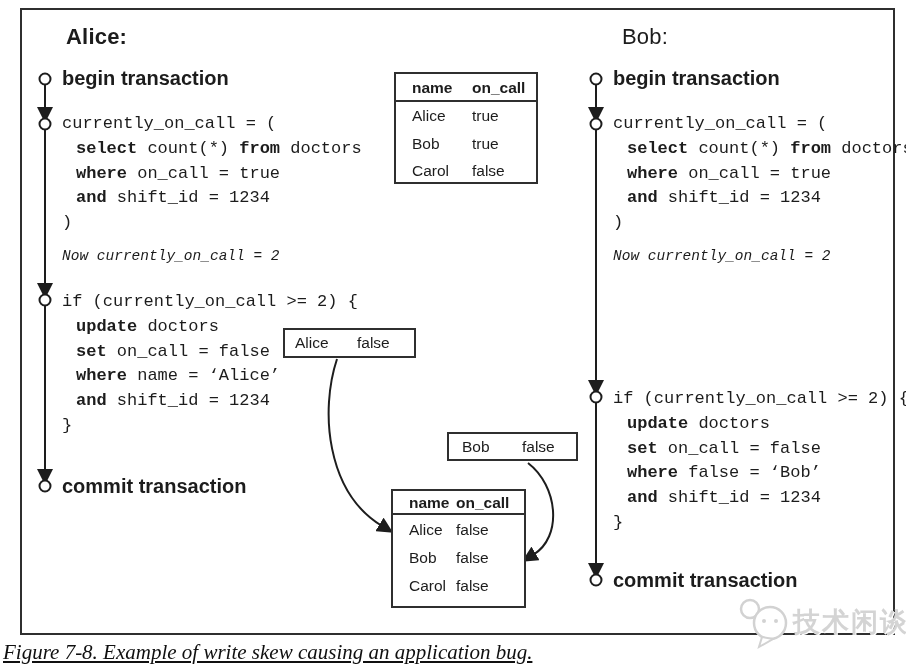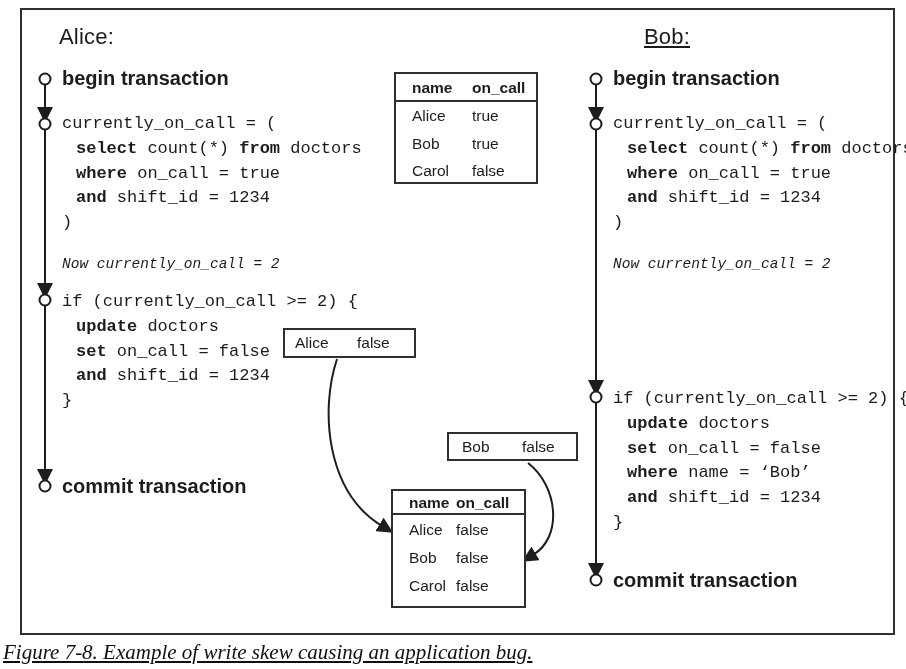--- a/index.html
+++ b/index.html
@@ -12,21 +12,21 @@
     left:20px;top:8px;width:875px;height:627px;
     border:2px solid #2f2f2f;box-sizing:border-box;background:#fff;
   }
   svg.overlay{left:0;top:0;pointer-events:none;}
   .col-title{font-size:22px;letter-spacing:.2px;}
   .step{font-size:20px;line-height:24px;white-space:pre;font-weight:bold;}
   .code-block{font-size:17px;font-family:Liberation Mono, monospace;}
   .code-line{line-height:24.8px;white-space:pre;}
   .code-line.indent{padding-left:14px;}
   .kw{font-weight:bold;margin-top:48px;}
-  .note{font-style:italic;font-size:14.5px;margin-top:20px;white-space:pre;}
+  .note{font-style:italic;font-size:14.5px;margin-top:12px;white-space:pre;}
   .dtable{
     position:absolute;border:2px solid #2f2f2f;background:#fff;
     box-sizing:border-box;font-size:15.5px;
   }
   .t-head,.t-row{display:grid;grid-template-columns:var(--c1,60px) auto;padding-left:16px;white-space:pre;}
   .t-head{font-weight:bold;border-bottom:2px solid #2f2f2f;}
   .t-initial .t-head{height:26px;line-height:27px;}
   .t-final .t-head{height:22px;line-height:23px;}
   .t-initial .t-row{height:27.5px;line-height:28px;}
   .t-final .t-row{height:28px;line-height:29px;}
@@ -76,61 +76,62 @@
       <circle cx="596" cy="79" r="5.5" fill="#fff"></circle>
       <circle cx="596" cy="124" r="5.5" fill="#fff"></circle>
       <circle cx="596" cy="397" r="5.5" fill="#fff"></circle>
       <circle cx="596" cy="580" r="5.5" fill="#fff"></circle>
     </g>
 
     <path d="M 337 359 C 320 410, 326 492, 382 526" stroke="#1d1d1d" stroke-width="2" fill="none" marker-end="url(#arw)"></path>
     <path d="M 528 463 C 558 486, 563 537, 533 555" stroke="#1d1d1d" stroke-width="2" fill="none" marker-end="url(#arw)"></path>
   </svg>
 
-  <div class="abs col-title" style="left:59px;top:24px;">Alice:</div>
+  <div class="abs col-title" style="left:66px;top:24px;font-weight:bold;">Alice:</div>
   <div class="abs step" style="left:62px;top:66px;">begin transaction</div>
   <div class="abs code-block" style="left:62px;top:112px;">
     <div>
         <div class="code-line"><span>currently_on_call = (</span></div>
         <div class="code-line indent"><span class="kw">select</span><span> count(*) </span><span class="kw">from</span><span> doctors</span></div>
         <div class="code-line indent"><span class="kw">where</span><span> on_call = true</span></div>
         <div class="code-line indent"><span class="kw">and</span><span> shift_id = 1234</span></div>
         <div class="code-line"><span>)</span></div>
       </div>
     <div class="note">Now currently_on_call = 2</div>
   </div>
   <div class="abs code-block" style="left:62px;top:290px;">
     <div>
         <div class="code-line"><span>if (currently_on_call &gt;= 2) {</span></div>
         <div class="code-line indent"><span class="kw">update</span><span> doctors</span></div>
         <div class="code-line indent"><span class="kw">set</span><span> on_call = false</span></div>
+        <div class="code-line indent"><span class="kw">where</span><span> name = ‘Alice’</span></div>
         <div class="code-line indent"><span class="kw">and</span><span> shift_id = 1234</span></div>
         <div class="code-line"><span>}</span></div>
       </div>
   </div>
   <div class="abs step" style="left:62px;top:474px;">commit transaction</div>
 
-  <div class="abs col-title" style="left:644px;top:24px;text-decoration:underline;">Bob:</div>
+  <div class="abs col-title" style="left:622px;top:24px;">Bob:</div>
   <div class="abs step" style="left:613px;top:66px;">begin transaction</div>
   <div class="abs code-block" style="left:613px;top:112px;">
     <div>
         <div class="code-line"><span>currently_on_call = (</span></div>
         <div class="code-line indent"><span class="kw">select</span><span> count(*) </span><span class="kw">from</span><span> doctors</span></div>
         <div class="code-line indent"><span class="kw">where</span><span> on_call = true</span></div>
         <div class="code-line indent"><span class="kw">and</span><span> shift_id = 1234</span></div>
         <div class="code-line"><span>)</span></div>
       </div>
     <div class="note">Now currently_on_call = 2</div>
   </div>
   <div class="abs code-block" style="left:613px;top:387px;">
     <div>
         <div class="code-line"><span>if (currently_on_call &gt;= 2) {</span></div>
         <div class="code-line indent"><span class="kw">update</span><span> doctors</span></div>
         <div class="code-line indent"><span class="kw">set</span><span> on_call = false</span></div>
-        <div class="code-line indent"><span class="kw">where</span><span> name = ‘Bob’</span></div>
+        <div class="code-line indent"><span class="kw">where</span><span> false = ‘Bob’</span></div>
         <div class="code-line indent"><span class="kw">and</span><span> shift_id = 1234</span></div>
         <div class="code-line"><span>}</span></div>
       </div>
   </div>
   <div class="abs step" style="left:613px;top:568px;">commit transaction</div>
 
   <div class="dtable t-initial" style="left:394px;top:72px;width:144px;height:112px;--c1:60px;">
     <div class="t-head">
       <span>name</span>
       <span>on_call</span>
@@ -156,16 +157,26 @@
 
   <div class="wbox" style="left:283px;top:328px;width:133px;height:30px;grid-template-columns:62px auto;padding-left:10px;">
     <span>Alice</span>
     <span>false</span>
   </div>
   <div class="wbox" style="left:447px;top:432px;width:131px;height:29px;grid-template-columns:60px auto;padding-left:13px;">
     <span>Bob</span>
     <span>false</span>
   </div>
 
+  <div class="abs watermark">
+    <svg width="58" height="54" viewBox="0 0 58 54">
+      <circle cx="17" cy="11" r="9" fill="#fff" stroke="#d2d2d2" stroke-width="2.5"></circle>
+      <circle cx="37" cy="25" r="16" fill="#fff" stroke="#d2d2d2" stroke-width="2.5"></circle>
+      <path d="M29 39 L26 49 L40 41 Z" fill="#fff" stroke="#d2d2d2" stroke-width="2"></path>
+      <circle cx="31" cy="23" r="2" fill="#d2d2d2"></circle>
+      <circle cx="43" cy="23" r="2" fill="#d2d2d2"></circle>
+    </svg>
+    <div class="wm-text">技术闲谈</div>
+  </div>
 
   <div class="abs caption" style="left:3px;top:640px;text-decoration:underline;">Figure 7-8. Example of write skew causing an application bug.</div>
 
 </div>
 
 </body></html>

